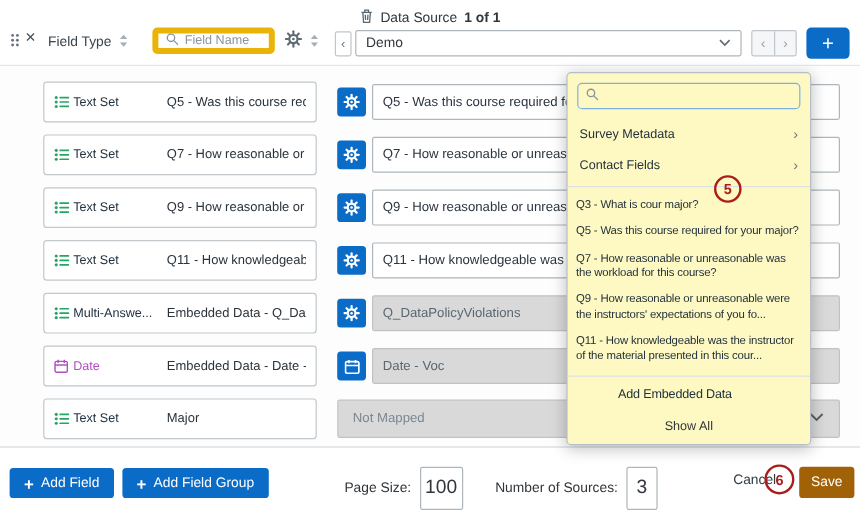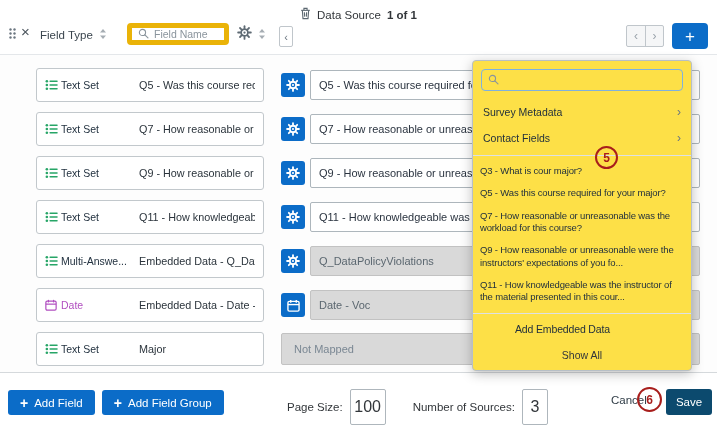--- a/index.html
+++ b/index.html
@@ -55,21 +55,21 @@
               border-radius:3px; display:flex; align-items:center; justify-content:center; cursor:pointer; }
   .map-box { position:absolute; left:29px; top:2px; right:0; height:30px; border:1px solid #adb6bc;
              border-radius:2px; background:#fff; display:flex; align-items:center; padding:0 8px;
              font-size:11px; color:#2b3440; white-space:nowrap; overflow:hidden; cursor:pointer; }
   .map-box.locked { background:#d9d9d9; border-color:#c2c2c2; color:#5b6770; }
   .unmap-box { position:absolute; left:0; top:1px; right:0; height:32px; background:#d9d9d9;
                border:1px solid #c2c2c2; border-radius:2px; display:flex; align-items:center;
                justify-content:space-between; padding:0 12px; color:#7a8793; font-size:11px; cursor:pointer; }
 
   
-  .popup { position:absolute; left:472px; top:60px; width:220px; background:#fde047; z-index:10;
+  .popup { position:absolute; left:472px; top:60px; width:204px; background:#fef9c3; z-index:10;
            border:1px solid #b7bfc6; border-radius:4px; box-shadow:0 3px 12px rgba(0,0,0,.25);
            padding-bottom:2px; }
   .psearch { margin:8px; height:22px; border:1px solid #7fb1de; border-radius:4px; display:flex;
              align-items:center; padding:0 6px; gap:5px; }
   .psearch input { border:none; outline:none; flex:1; font-size:10px; background:transparent;
                    font-family:"Liberation Sans", sans-serif; }
   .pgroup { display:flex; align-items:center; justify-content:space-between; padding:6px 10px;
             font-size:10.5px; color:#23313c; cursor:pointer; }
   .pgroup .chev { color:#6a7680; font-size:12px; }
   .pdivider { border-top:1px solid #dde1e4; margin:4px 0; }
@@ -85,21 +85,21 @@
               color:#fff; border:none; border-radius:3px; font-size:11.5px; cursor:pointer;
               font-family:"Liberation Sans", sans-serif; }
   .btn-blue .plus { font-size:14px; font-weight:bold; line-height:1; }
   .footer-mid { position:absolute; left:287px; top:16px; display:flex; align-items:center; gap:7px;
                 font-size:11.5px; color:#32363a; }
   .num-input { height:36px; border:1px solid #aeb6bc; border-radius:2px; text-align:center;
                font-size:16px; font-family:"Liberation Sans", sans-serif; color:#32363a; }
   .w36 { width:36px; } .w26 { width:26px; }
   .gap20 { margin-left:20px; }
   .cancel { position:absolute; left:611px; top:21px; font-size:11.5px; color:#2f3c46; cursor:pointer; }
-  .save { position:absolute; left:666px; top:16px; width:46px; height:26px; background:#0c4a6e; color:#fff;
+  .save { position:absolute; left:666px; top:16px; width:46px; height:26px; background:#a16207; color:#fff;
           border:none; border-radius:3px; font-size:11.5px; cursor:pointer;
           font-family:"Liberation Sans", sans-serif; }
 
   
   .acircle { position:absolute; border:2px solid #a81e1c; border-radius:50%; color:#a81e1c;
              display:flex; align-items:center; justify-content:center; font-size:12px; font-weight:bold;
              background:transparent; z-index:20; }
   .c5 { left:595px; top:146px; width:23px; height:23px; }
   .c6 { left:637px; top:387px; width:25px; height:25px; }
 </style>
@@ -169,20 +169,28 @@
             <path d="M3 4 L3.8 14.5 H10.2 L11 4"></path>
             <line x1="5.6" y1="6.5" x2="5.9" y2="12"></line>
             <line x1="8.4" y1="6.5" x2="8.1" y2="12"></line>
           </svg>
       </span>
       <span>Data Source</span>
       <b>1 of 1</b>
     </div>
 
     <div class="mini-left">‹</div>
+    <div class="select">
+      <span class="val">Demo</span>
+      <span>
+        <svg width="10" height="7" viewBox="0 0 10 7">
+            <polyline points="1,1.5 5,5.5 9,1.5" fill="none" stroke="#5f6b74" stroke-width="1.4"></polyline>
+          </svg>
+      </span>
+    </div>
     <div class="nav">
       <button>‹</button>
       <button>›</button>
     </div>
     <button class="add-source">+</button>
   </div>
 
   <div class="lrow" style="top:68px">
     <div class="type-box">
       <span class="ticon">

